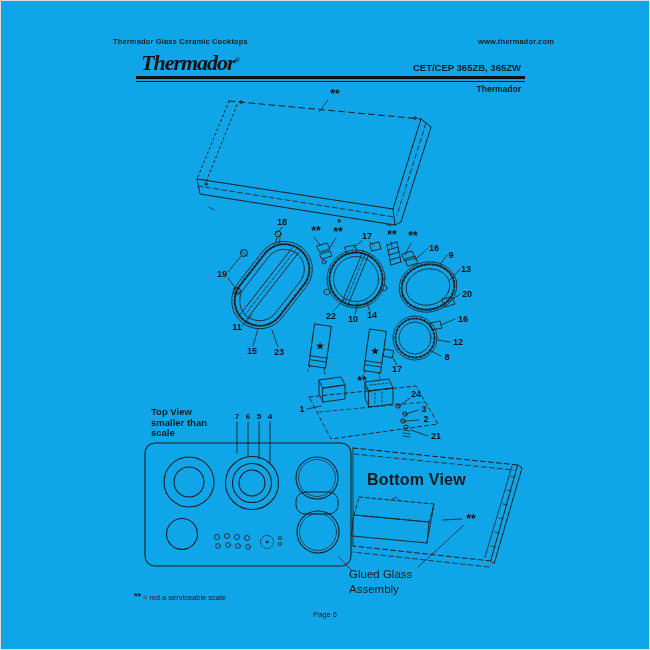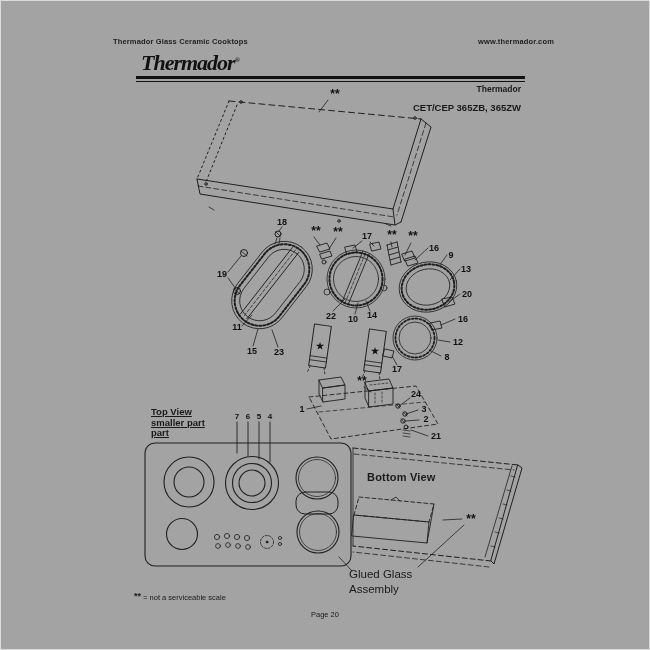--- a/index.html
+++ b/index.html
@@ -1,33 +1,33 @@
 <!DOCTYPE html>
 <html><head>
 <meta charset="utf-8">
 <style>
   html,body{margin:0;padding:0;background:#f4f4f4;}
   .page{
     position:relative;width:650px;height:650px;margin:0 auto;
-    background:#a3a3a3;border:1px solid #dcdcdc;box-sizing:border-box;
+    background:#0ea5e9;border:1px solid #dcdcdc;box-sizing:border-box;
     font-family:"Liberation Sans",sans-serif;color:#1a1a1a;overflow:hidden;
   }
   .abs{position:absolute;}
   .hdr-sm{font-size:7.5px;font-weight:bold;letter-spacing:.15px;color:#222;white-space:nowrap;}
   .logo{
     left:140px;top:49px;font-family:"Liberation Serif",serif;font-style:italic;
     font-weight:bold;font-size:22px;letter-spacing:-1px;color:#111;white-space:nowrap;
   }
   .logo sup{font-size:7px;letter-spacing:0;}
-  .model{right:128px;top:61px;font-size:9.5px;font-weight:bold;white-space:nowrap;margin-top:40px;}
+  .model{right:128px;top:61px;font-size:9.5px;font-weight:bold;white-space:nowrap;}
   .rule-thick{left:135px;top:75px;width:389px;height:2.5px;background:#111;}
   .rule-thin{left:135px;top:79.5px;width:389px;height:1px;background:#111;}
   .section{right:128px;top:83px;font-size:8.5px;font-weight:bold;}
-  .topview-cap{left:150px;top:406px;font-size:9.5px;font-weight:bold;line-height:10.5px;white-space:nowrap;text-decoration:underline;}
-  .bottomview{left:366px;top:470px;font-size:11px;font-weight:bold;letter-spacing:.2px;white-space:nowrap;}
+  .topview-cap{left:150px;top:406px;font-size:9.5px;font-weight:bold;line-height:10.5px;white-space:nowrap;}
+  .bottomview{left:366px;top:470px;font-size:16px;font-weight:bold;letter-spacing:.2px;white-space:nowrap;}
   .gluedglass{left:348px;top:566px;font-size:11.5px;font-weight:normal;line-height:14.5px;white-space:nowrap;}
   .footnote{left:133px;top:590px;font-size:7.5px;white-space:nowrap;}
   .footnote .mark{font-weight:bold;font-size:9px;vertical-align:1px;}
   .pagenum{left:0;top:609px;width:100%;text-align:center;font-size:7.5px;}
   svg text{font-family:"Liberation Sans",sans-serif;}
 </style>
 </head>
 <body>
 
 <div class="page">
@@ -261,28 +261,28 @@
       <text x="361" y="384" font-size="12">**</text>
       <text x="470" y="522" font-size="12">**</text>
 
       <text x="319" y="348" font-size="9">★</text>
       <text x="374" y="353" font-size="9">★</text>
     </g>
   </svg>
 
   <div class="abs topview-cap">
     <div>Top View</div>
-    <div>smaller part</div>
-    <div>part</div>
+    <div>smaller than</div>
+    <div>scale</div>
   </div>
   <div class="abs bottomview">Bottom View</div>
   <div class="abs gluedglass">
     <div>Glued Glass</div>
     <div>Assembly</div>
   </div>
 
   <div class="abs footnote">
     <span class="mark">**</span>
     <span>= not a serviceable scale</span>
   </div>
-  <div class="abs pagenum">Page 20</div>
+  <div class="abs pagenum">Page 6</div>
 
 </div>
 
 </body></html>

